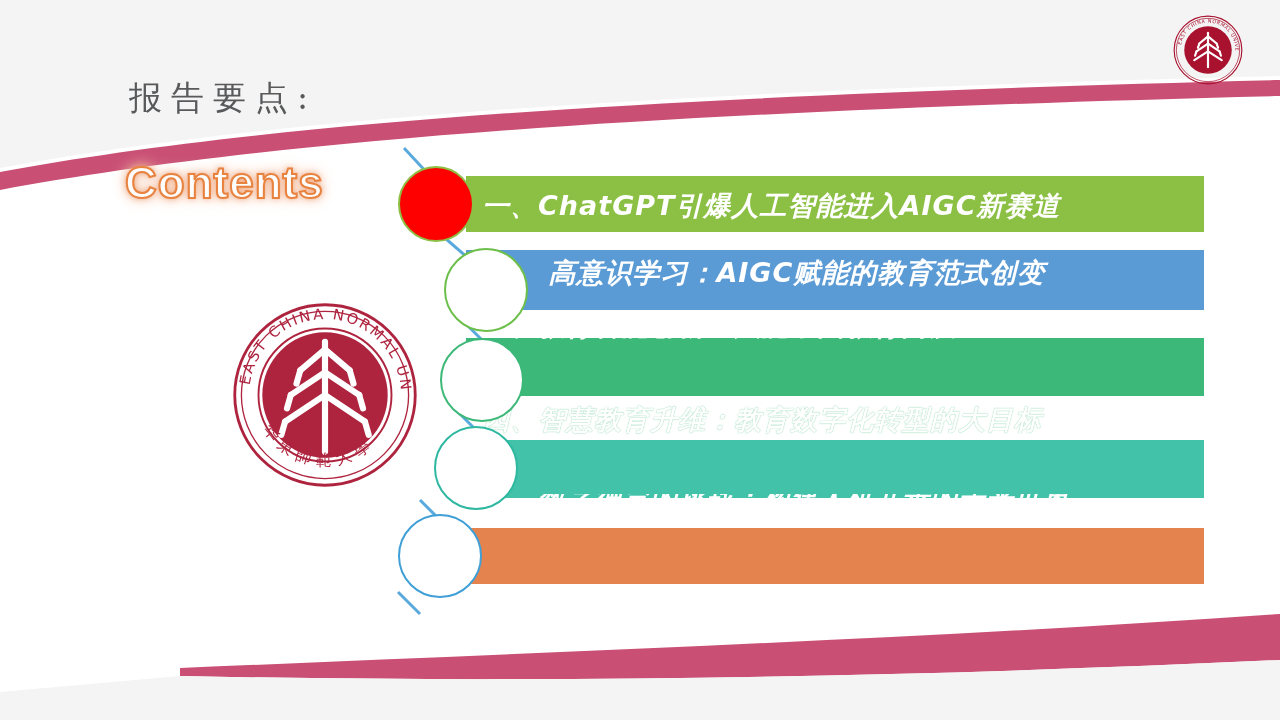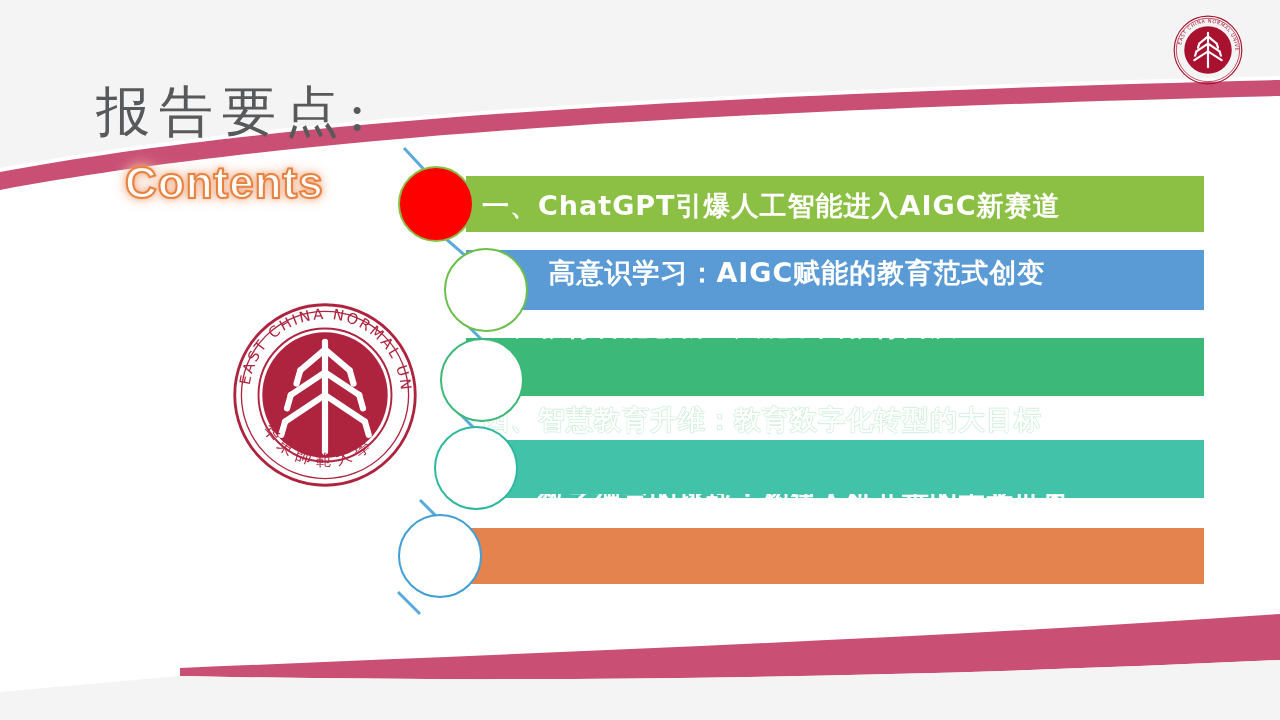--- a/index.html
+++ b/index.html
@@ -14,39 +14,39 @@
   .bg-svg{position:absolute;left:0;top:0;width:1280px;height:720px;}
 
   
   .corner-logo{position:absolute;right:36px;top:14px;width:72px;height:72px;}
 
   
   .seal-watermark{position:absolute;left:230px;top:300px;width:190px;height:190px;opacity:.92;}
 
   
   .title-cn{
-    position:absolute;left:96px;top:76px;
+    position:absolute;left:129px;top:76px;
     font-family:"DejaVu Serif","Liberation Serif",serif;
-    font-size:54px;letter-spacing:9px;color:#58595b;white-space:nowrap;
+    font-size:33px;letter-spacing:9px;color:#58595b;white-space:nowrap;
   }
   .title-en{
     position:absolute;left:125px;top:158px;
     font-size:44px;font-weight:bold;letter-spacing:1px;white-space:nowrap;
     color:#fdfdfd;
     -webkit-text-stroke:2px #e8823f;
     text-shadow:
       0 0 2px #f0a070, 0 0 6px #eea178, 0 0 12px #f3bfa1,
       0 0 18px #f7d5c2;
   }
 
   
   .bar{position:absolute;left:466px;width:738px;}
   .bar-text{
     position:absolute;left:16px;white-space:nowrap;color:#ffffff;
-    font-weight:bold;font-family:"DejaVu Sans","Liberation Sans",sans-serif;
+    font-weight:bold;font-family:"DejaVu Sans","Liberation Sans",sans-serif;font-style:italic;
   }
 
   .bar1{top:176px;height:56px;background:#8cc044;}
   .bar1 .bar-text{top:12px;font-size:27px;letter-spacing:1px;}
 
   .bar2{top:250px;height:60px;background:#5b9bd5;}
   .bar2 .bar-text{top:5px;font-size:27px;letter-spacing:1px;}
 
   .bar3{top:338px;height:58px;background:#3cb878;}
   .bar3 .clip{position:absolute;left:0;top:-20px;width:738px;height:24px;overflow:hidden;}

